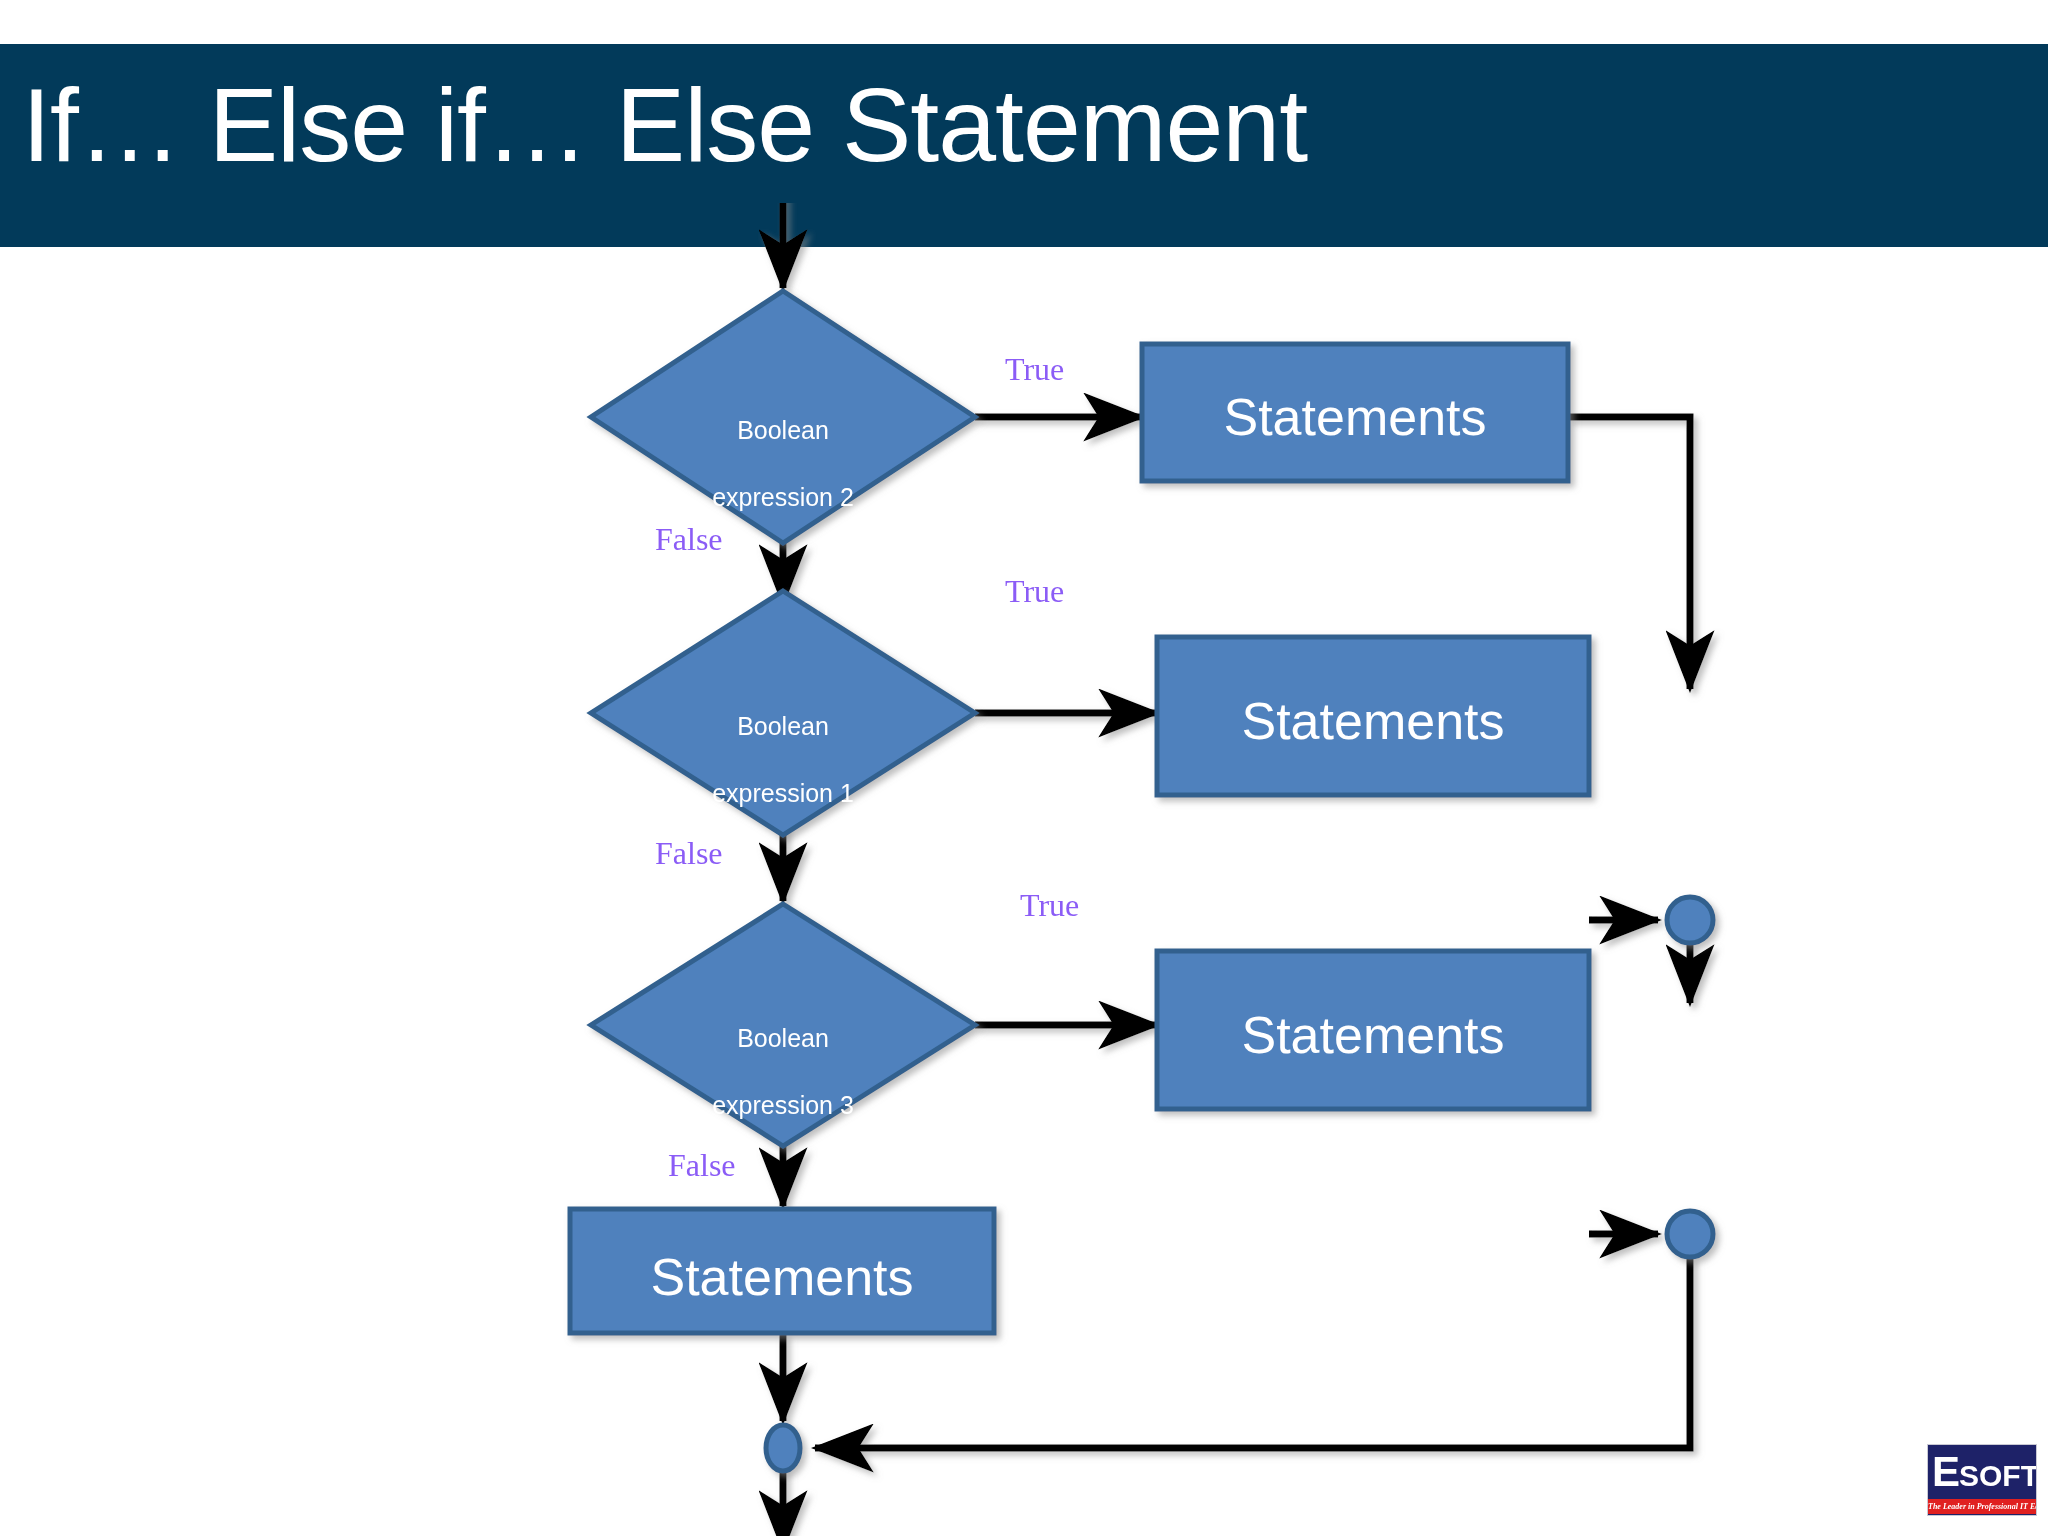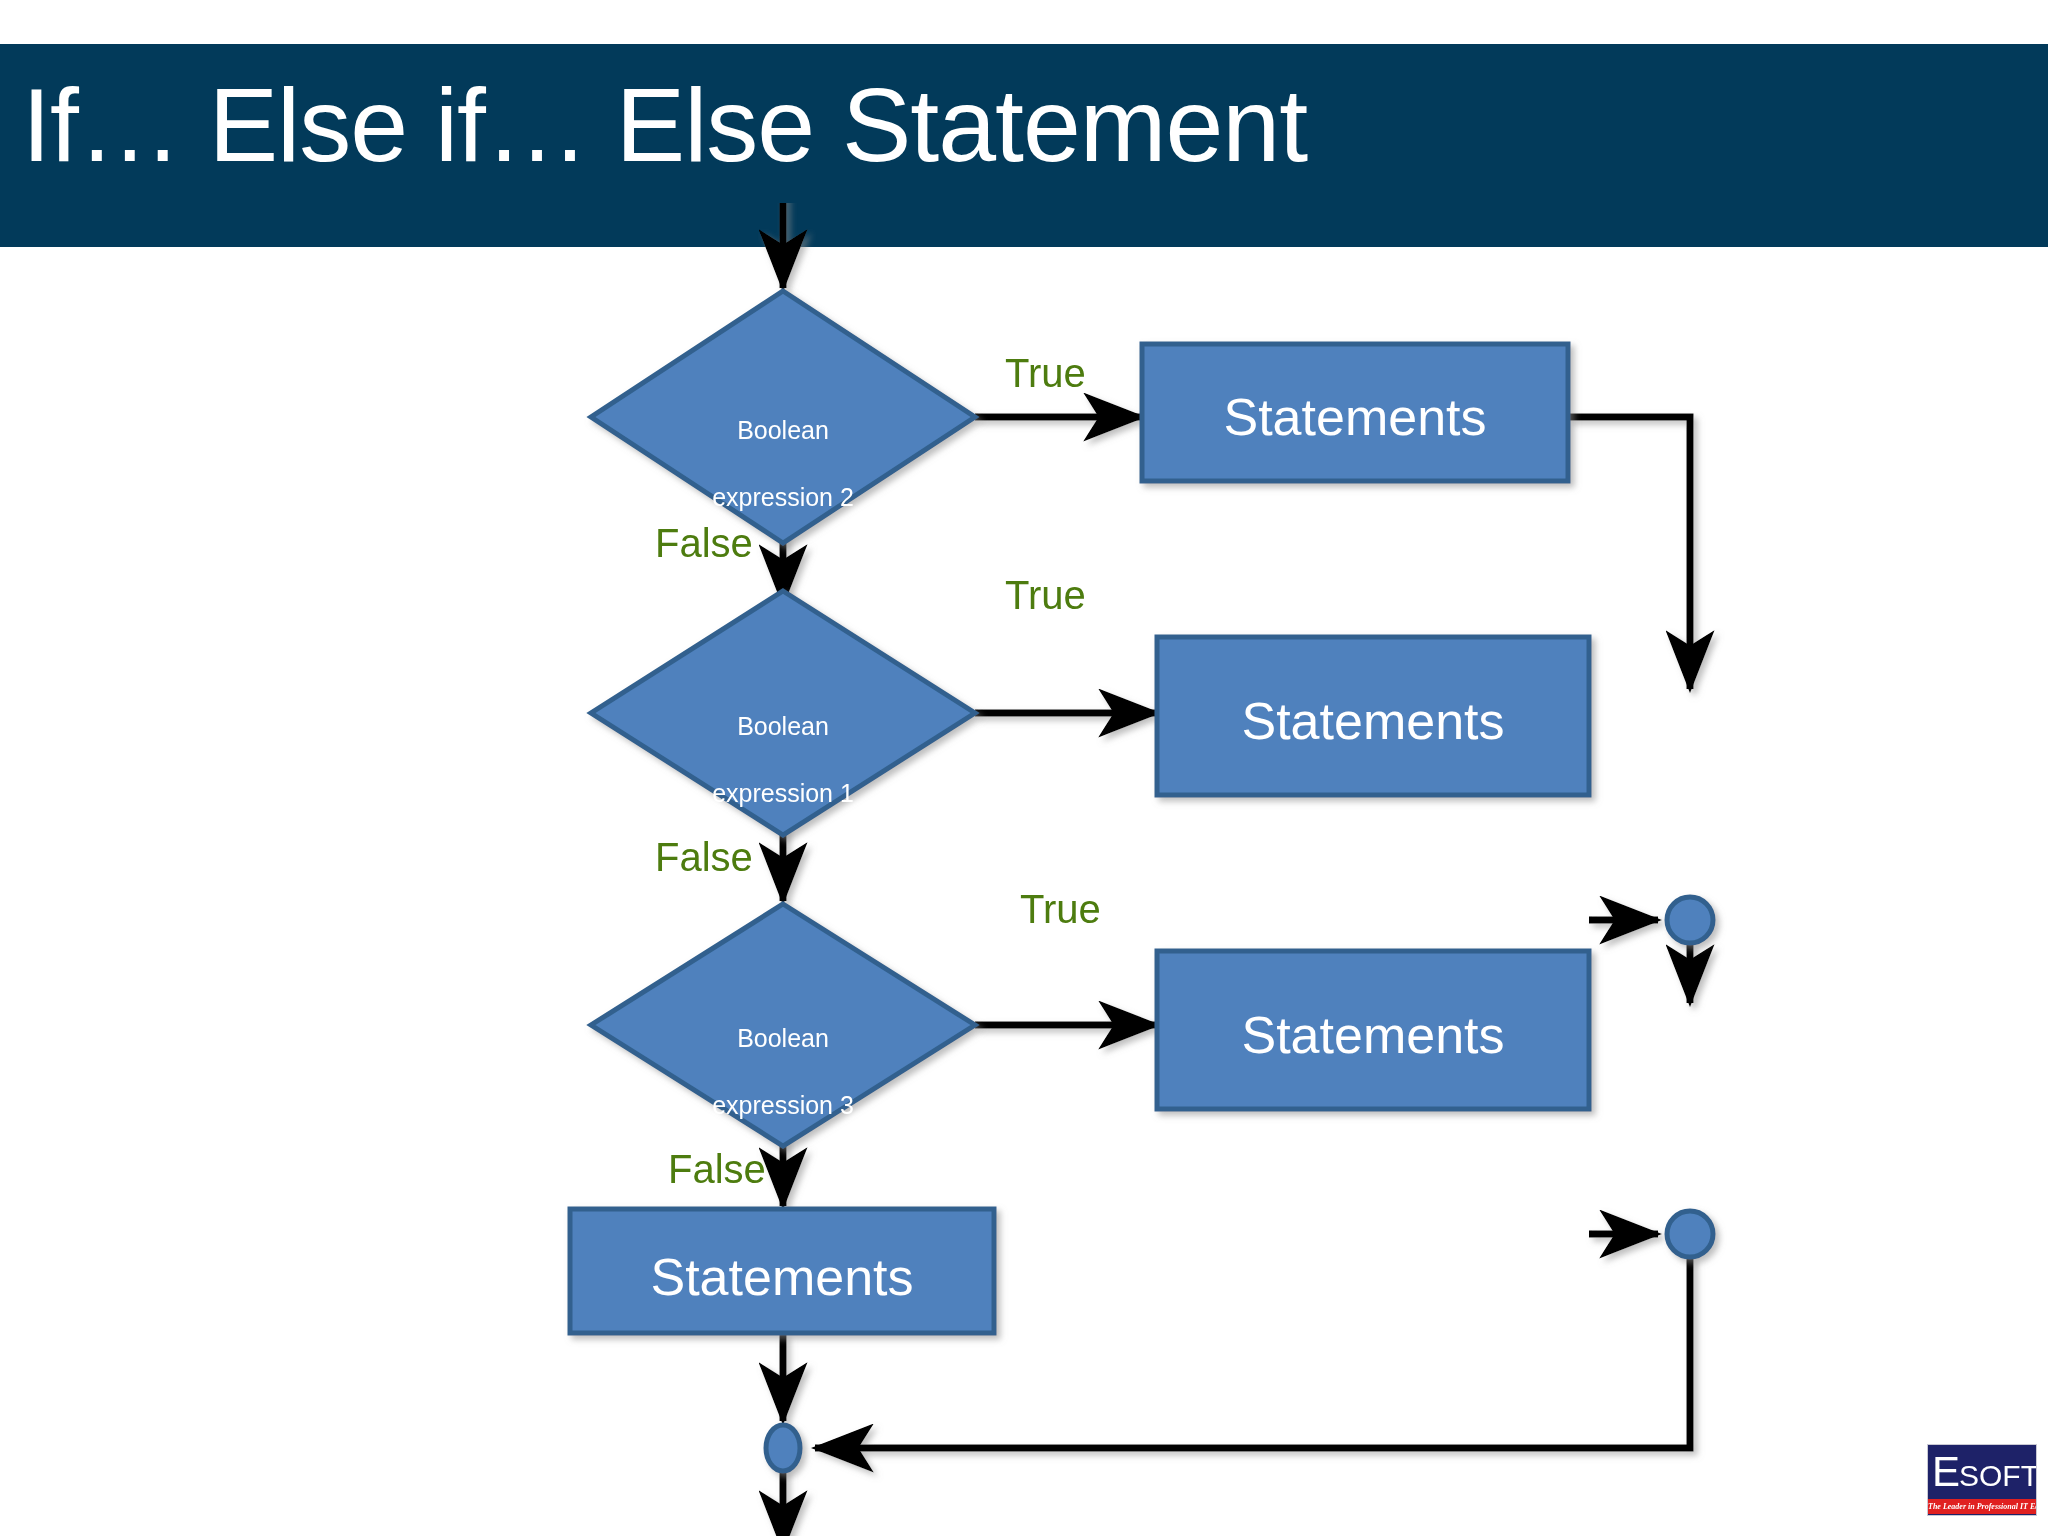--- a/index.html
+++ b/index.html
@@ -67,23 +67,23 @@
   .diamond-label {
     font-size: 25px;
     line-height: 1.33;
   }
   .box-label {
     font-size: 52px;
     line-height: 1.1;
   }
   .edge-label {
     position: absolute;
-    color: #4d7c0f;
-    font-size: 40px;
-    font-family: Liberation Sans, sans-serif;
+    color: #8b5cf6;
+    font-size: 32px;
+    font-family: Liberation Serif, serif;
     white-space: nowrap;
   }
 
   
   #esoft-logo {
     position: absolute;
     left: 1927px;
     top: 1444px;
     width: 110px;
     height: 72px;
@@ -93,21 +93,21 @@
     overflow: hidden;
   }
   #esoft-logo-wordmark {
     position: absolute;
     left: 0;
     top: 0;
     width: 110px;
     height: 53px;
     color: #FFFFFF;
     font-family: "Liberation Sans", sans-serif;
-    font-weight: normal;
+    font-weight: bold;
     font-size: 34px;
     line-height: 53px;
     letter-spacing: -1px;
     text-align: left;
     padding-left: 4px;
     box-sizing: border-box;
   }
   #esoft-logo-wordmark .big-e { font-size: 42px; }
   #esoft-logo-wordmark .soft-part { font-size: 30px; letter-spacing: 0px; }
   #esoft-logo-tagline {

